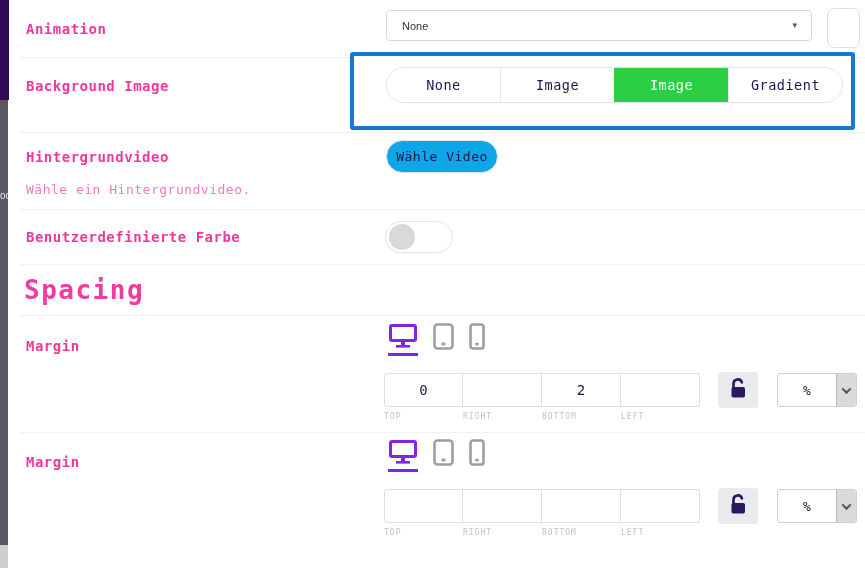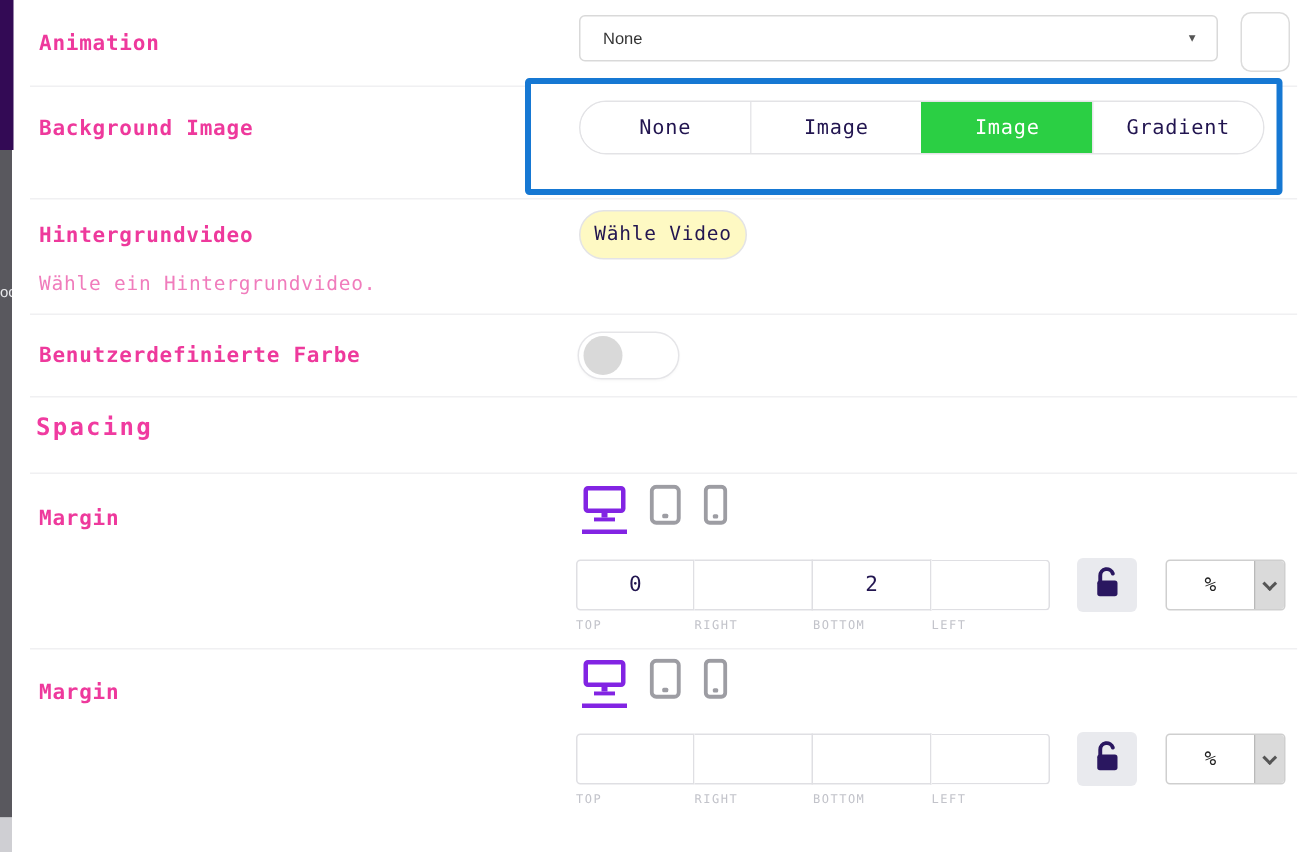--- a/index.html
+++ b/index.html
@@ -13,21 +13,21 @@
   .edge { position:absolute; left:0; top:0; width:9px; height:568px; }
   .edge-purple { position:absolute; left:0; top:0; width:9px; height:100px; background:#330a55; }
   .edge-gray { position:absolute; left:0; top:100px; width:8px; height:445px; background:#59585e; overflow:hidden; }
   .edge-light { position:absolute; left:0; top:545px; width:8px; height:23px; background:#cfcfd3; }
   .edge-frag { position:absolute; left:0; top:90px; color:#e9e9ec; font-size:10px;
     font-family:"Liberation Sans",sans-serif; white-space:nowrap; }
 
   
   .lbl { position:absolute; left:26px; color:#ee399c; font-weight:bold; font-size:14px; letter-spacing:.5px; }
   .desc { position:absolute; left:26px; color:#f07cbc; font-size:13px; letter-spacing:.5px; }
-  .heading { position:absolute; left:24px; color:#f03ba0; font-weight:bold; font-size:16px; letter-spacing:1.5px; }
+  .heading { position:absolute; left:24px; color:#f03ba0; font-weight:bold; font-size:26px; letter-spacing:1.5px; }
 
   .divider { position:absolute; left:20px; right:0; height:1px; background:#f0f0f2; }
 
   
   .combo { position:absolute; left:386px; top:10px; width:426px; height:31px;
     border:1px solid #d9d9d9; border-radius:4px; background:#fff;
     display:flex; align-items:center; padding:0 14px 0 15px;
     font-family:"Liberation Sans",sans-serif; font-size:11px; color:#333; cursor:pointer; }
   .combo-value { flex:1; }
   .combo-arrow { color:#555; font-size:9px; line-height:1; }
@@ -44,21 +44,21 @@
     display:flex; border:1px solid #e3e3e6; border-radius:18px; background:#fff; z-index:3; overflow:hidden; }
   .group-btn { flex:1; display:flex; align-items:center; justify-content:center;
     font-size:13.5px; letter-spacing:.5px; color:#221550; cursor:pointer;
     border-left:1px solid #e7e7ea; background:#fff; }
   .group-btn:first-child { border-left:none; }
   .group-btn.selected { background:#2bcf44; color:#ffffff; border-left-color:#2bcf44; }
   .group-btn.selected + .group-btn { border-left-color:#e7e7ea;text-align:center; }
 
   
   .pill-btn { position:absolute; left:386px; top:140px; width:112px; height:33px;
-    border:1px solid #e3e3e6; border-radius:17px; background:#fef9c3;
+    border:1px solid #e3e3e6; border-radius:17px; background:#0ea5e9;
     display:flex; align-items:center; justify-content:center;
     font-size:13px; letter-spacing:.5px; color:#221550; cursor:pointer; }
   .toggle { position:absolute; left:385px; top:221px; width:68px; height:32px;
     border:1px solid #e5e5e8; border-radius:16px; background:#fff; cursor:pointer;
     box-shadow:0 1px 2px rgba(0,0,0,.03); }
   .toggle-knob { position:absolute; left:3px; top:2px; width:26px; height:26px;
     border-radius:50%; background:#d9d9d9; }
 
   
   .device-icons { position:absolute; left:388px; display:flex; align-items:flex-end; gap:15px; }

